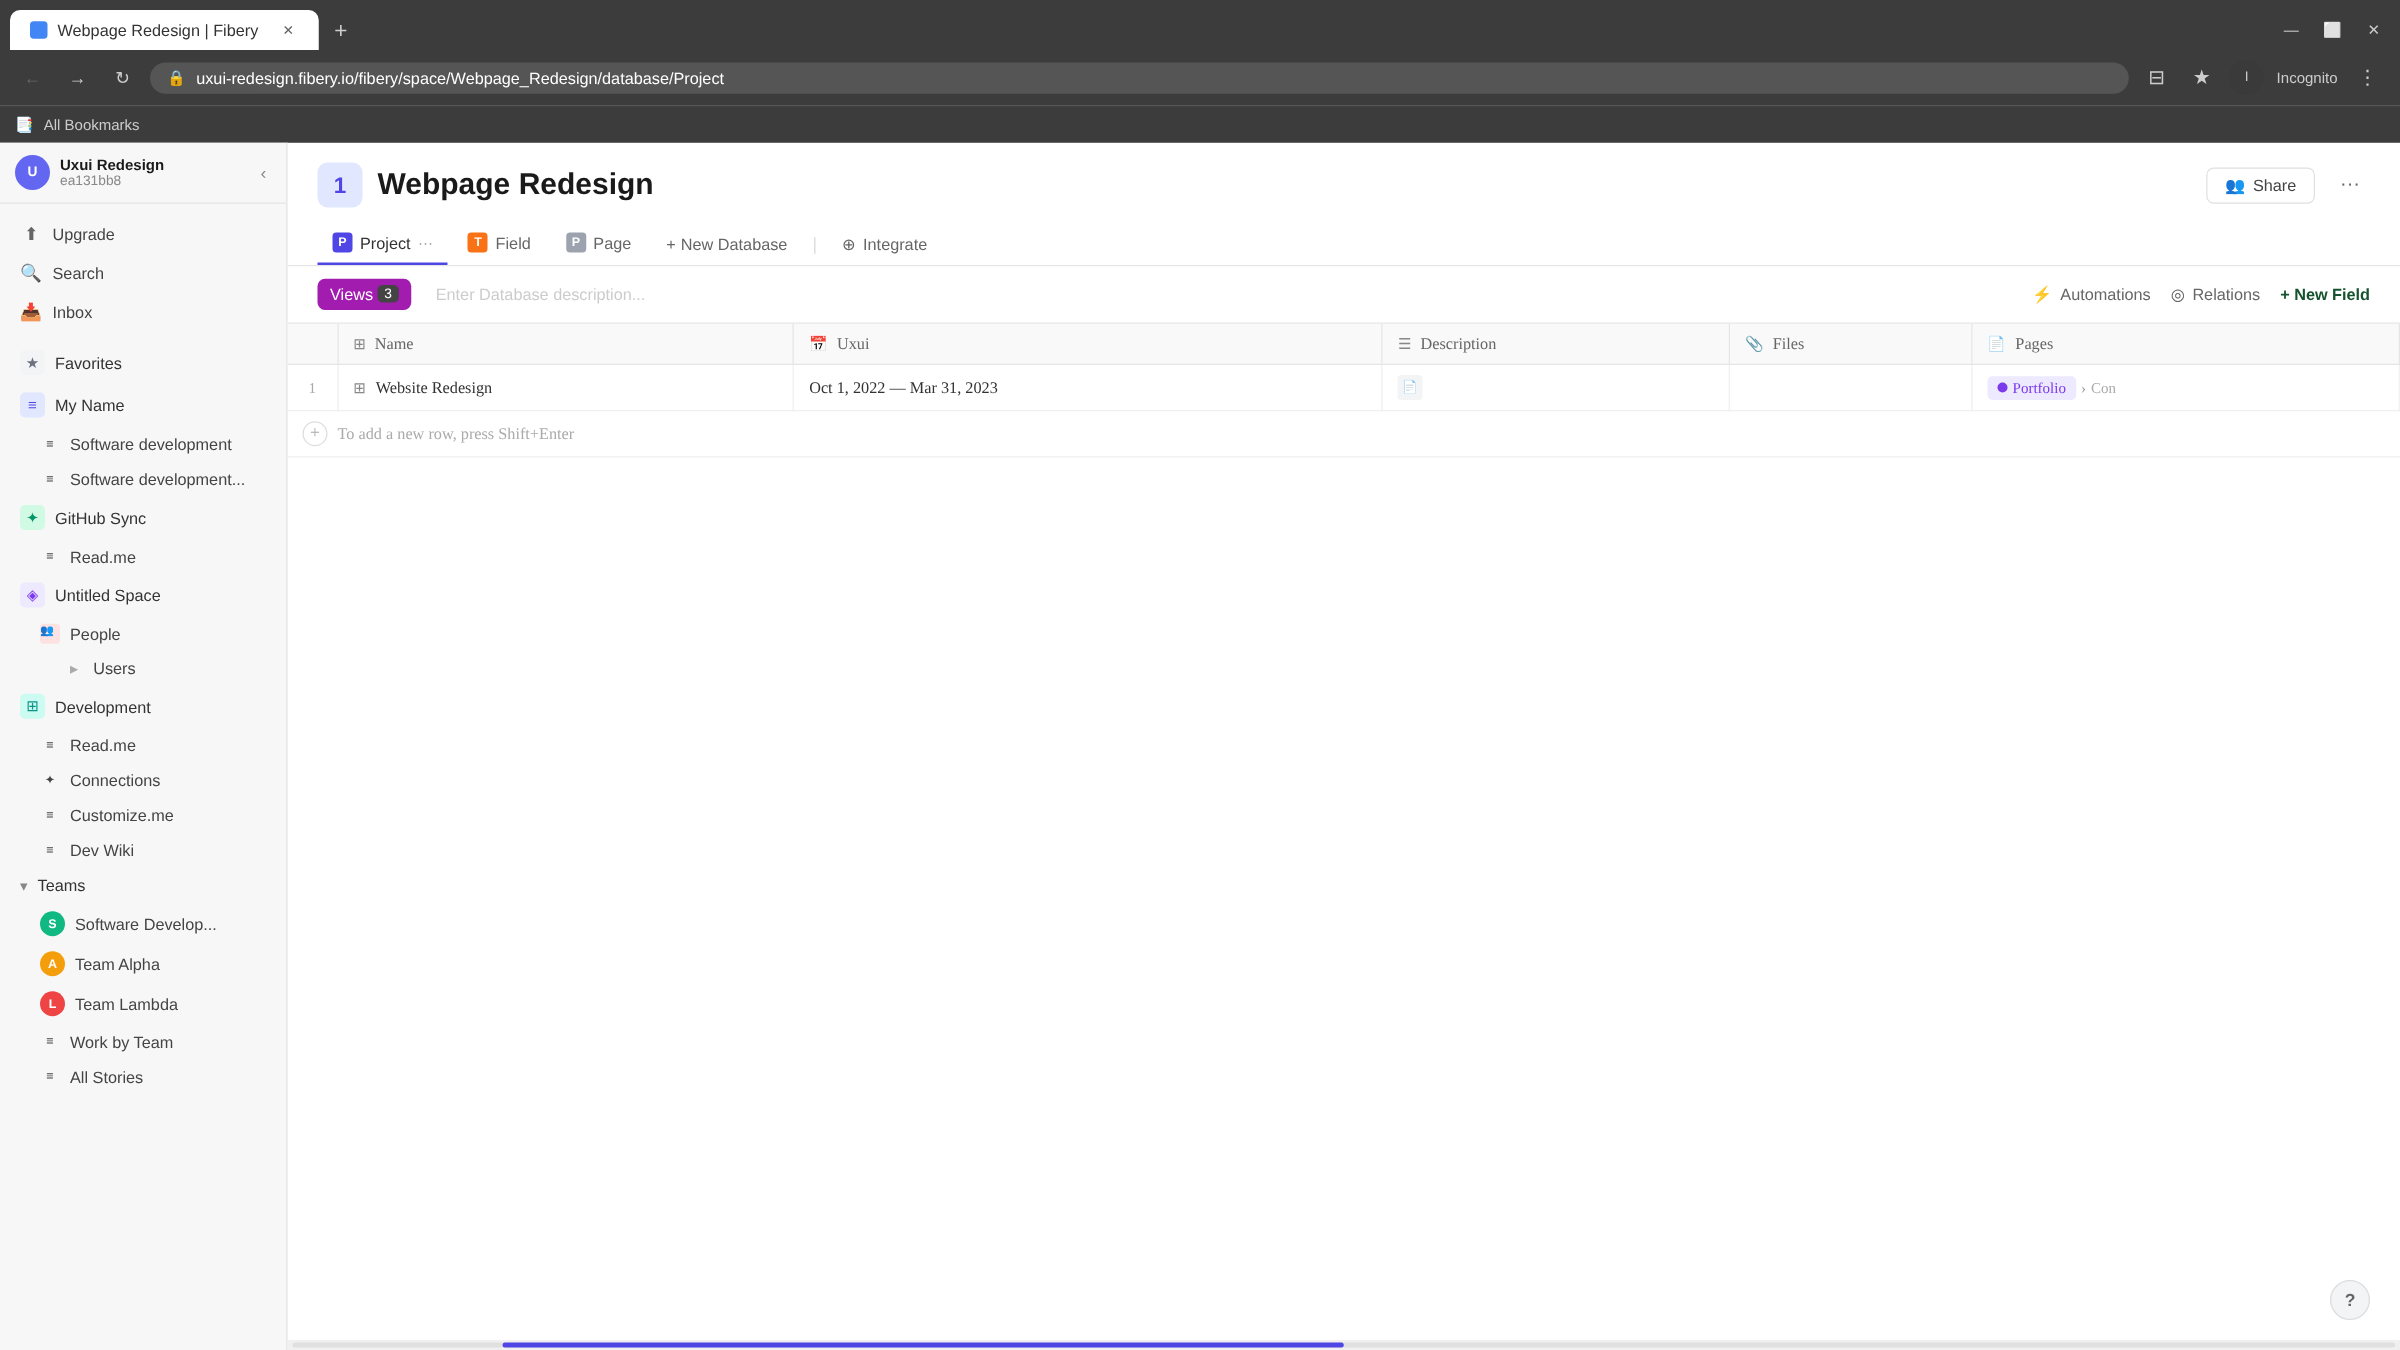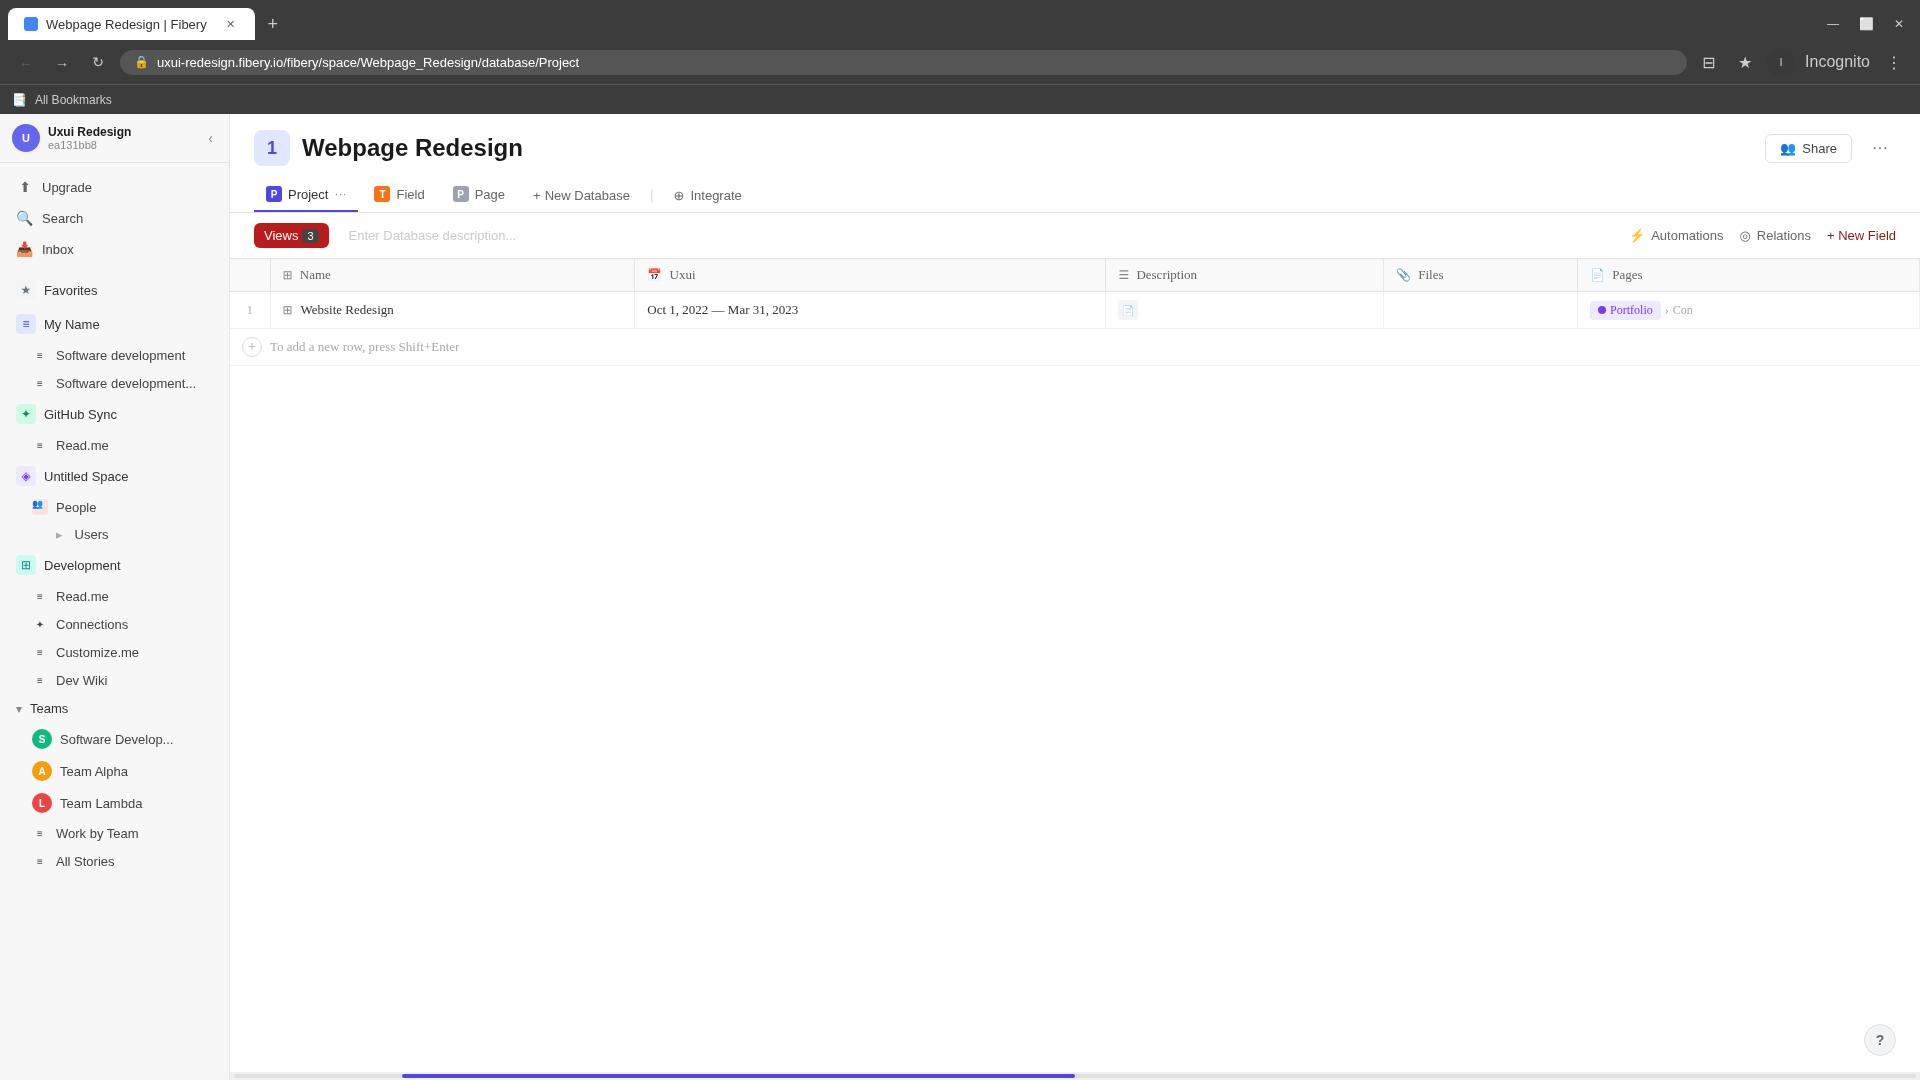--- a/index.html
+++ b/index.html
@@ -76,26 +76,26 @@
     .main-tab .tab-icon.gray { background: #9ca3af; }
     .main-tab .tab-dots { color: #999; font-size: 12px; }
     .tab-add { display: flex; align-items: center; gap: 4px; padding: 8px 12px; cursor: pointer; color: #666; font-size: 13px; }
     .tab-separator { color: #ddd; margin: 0 4px; }
     .integrate-btn { display: flex; align-items: center; gap: 6px; padding: 8px 12px; cursor: pointer; color: #666; font-size: 13px; }
 
     
     .db-content { flex: 1; display: flex; flex-direction: column; overflow: hidden; }
     .db-toolbar { display: flex; align-items: center; justify-content: space-between; padding: 10px 24px; border-bottom: 1px solid #e5e5e5; }
     .db-toolbar-left { display: flex; align-items: center; gap: 8px; }
-    .views-btn { background: #b91c1c; color: white; border-radius: 6px; padding: 5px 10px; font-size: 13px; display: flex; align-items: center; gap: 4px; cursor: pointer; }
+    .views-btn { background: #a21caf; color: white; border-radius: 6px; padding: 5px 10px; font-size: 13px; display: flex; align-items: flex-start; gap: 4px; cursor: pointer; }
     .views-count { background: #444; color: white; border-radius: 4px; padding: 1px 5px; font-size: 11px; }
     .db-description { color: #aaa; font-size: 13px; flex: 1; padding: 0 12px; }
     .db-toolbar-right { display: flex; align-items: center; gap: 16px; }
     .toolbar-action { display: flex; align-items: center; gap: 6px; color: #666; font-size: 13px; cursor: pointer; }
-    .toolbar-action.new-field { color: #7f1d1d; font-weight: 400; }
+    .toolbar-action.new-field { color: #14532d; font-weight: 700; }
 
     
     .db-table-wrapper { flex: 1; overflow: auto; font-family: Liberation Serif, serif; }
     .db-table { width: 100%; border-collapse: collapse; font-size: 13px; }
     .db-table th { background: #f9f9fa; border-bottom: 1px solid #e5e5e5; border-right: 1px solid #e5e5e5; padding: 8px 12px; text-align: left; font-weight: 500; color: #666; white-space: nowrap; }
     .db-table th:first-child { width: 40px; }
     .db-table td { border-bottom: 1px solid #f0f0f0; border-right: 1px solid #f0f0f0; padding: 8px 12px; color: #333; }
     .db-table td:first-child { color: #aaa; font-size: 12px; text-align: center; width: 40px; }
     .col-icon { color: #888; font-size: 12px; margin-right: 4px; }
     .name-cell { display: flex; align-items: center; gap: 8px; }
@@ -142,21 +142,21 @@
     <div class="nav-btn">→</div>
     <div class="nav-btn">↻</div>
     <div class="url-bar">
       <span class="lock-icon">🔒</span>
       <span>uxui-redesign.fibery.io/fibery/space/Webpage_Redesign/database/Project</span>
     </div>
     <div class="browser-actions">
       <div class="browser-action-btn">⊟</div>
       <div class="browser-action-btn">★</div>
       <div class="browser-action-btn" style="background:#3a3a3a;border-radius:50%;color:#ccc;font-size:11px;width:28px;height:28px;display:flex;align-items:center;justify-content:center;">I</div>
-      <span style="color:#ccc;font-size:16px;margin:0 2px;">Incognito</span>
+      <span style="color:#ccc;font-size:12px;margin:0 2px;">Incognito</span>
       <div class="browser-action-btn">⋮</div>
     </div>
   </div>
   <div class="bookmarks-bar">
     <span style="color:#ccc;font-size:12px;">📑</span>
     <span class="bookmark-item">All Bookmarks</span>
   </div>
 </div>
 
 <div class="app">

